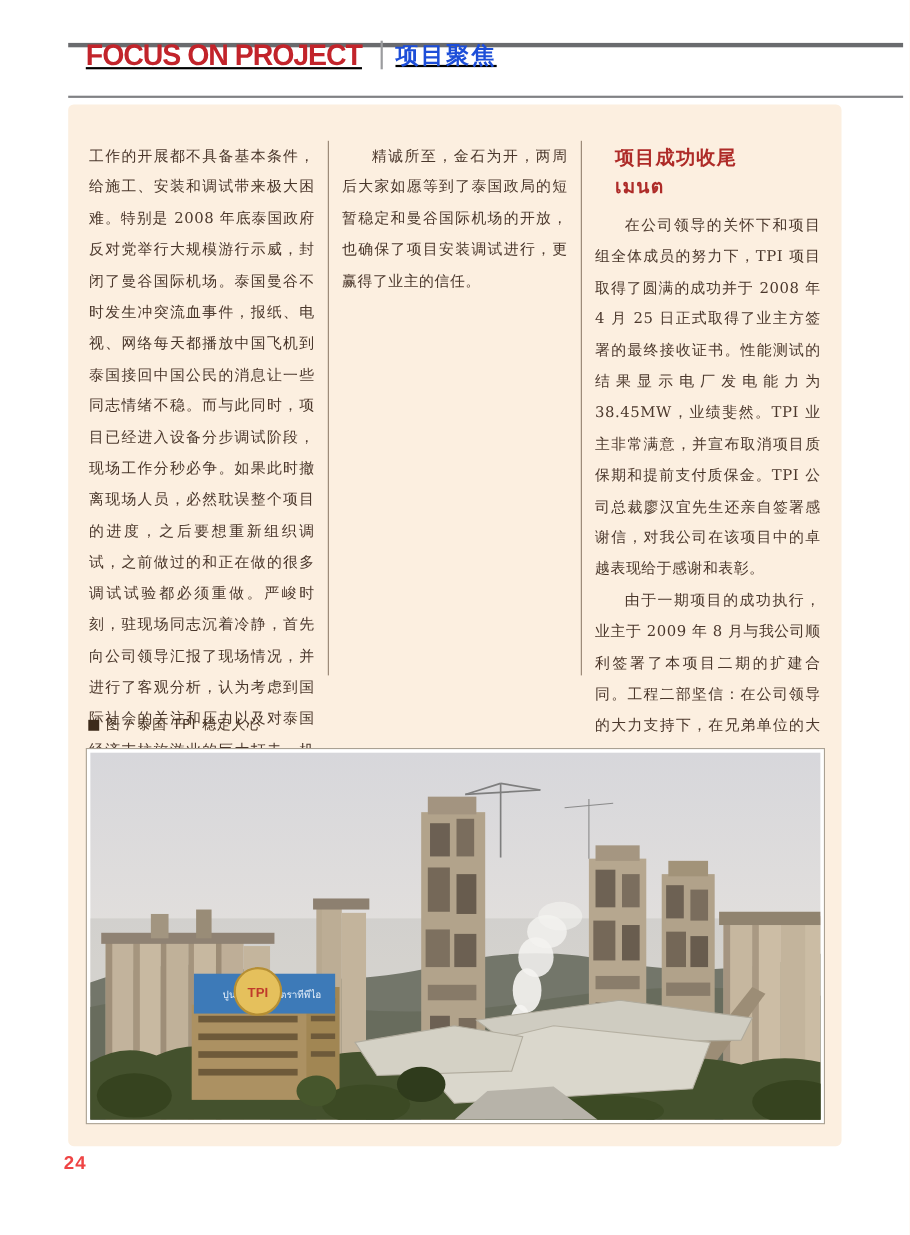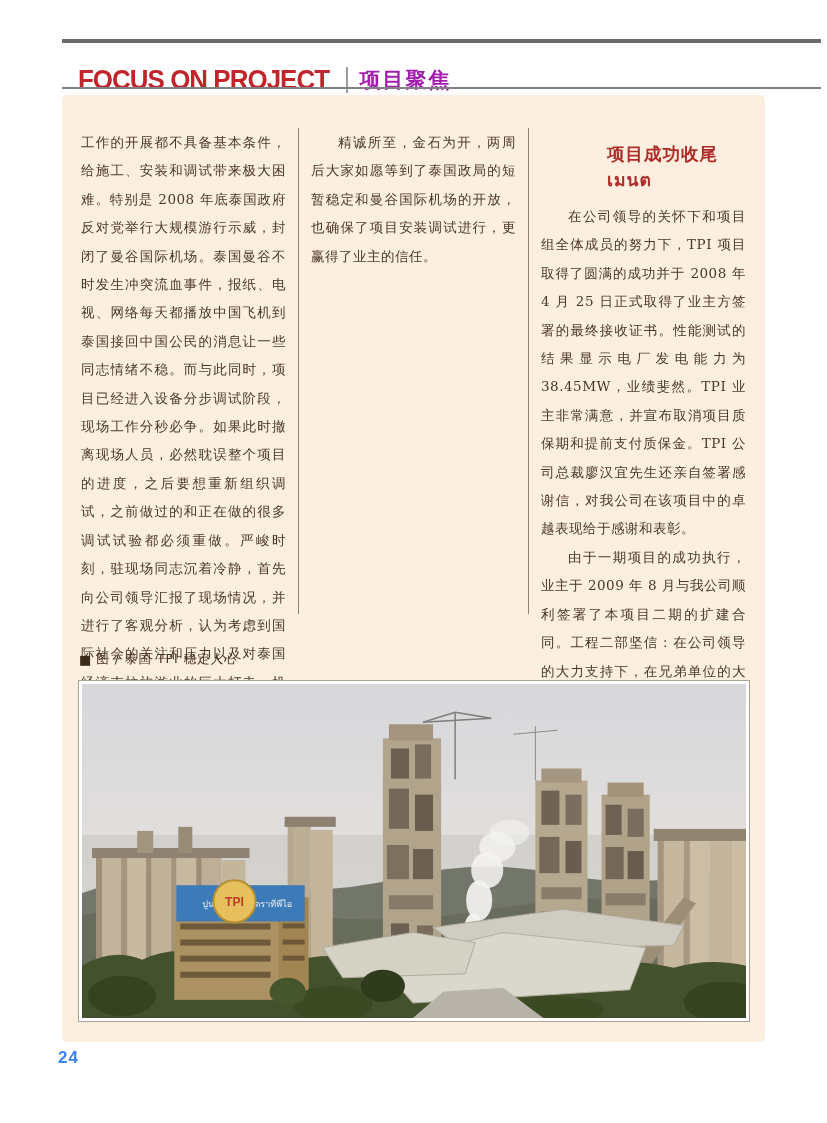--- a/index.html
+++ b/index.html
@@ -11,35 +11,35 @@
     font-family: "DejaVu Serif", serif;
     overflow: hidden;
   }
 
   
   .hdr-bar-top {
     position: absolute; left: 62px; top: 39px;
     width: 759px; height: 4px; background: #6a6b6e;
   }
   .hdr-row {
-    position: absolute; left: 78px; top: 62px; height: 36px;
-    display: flex; align-items: center;
+    position: absolute; left: 78px; top: 32px; height: 36px;
+    display: flex; align-items: center; text-decoration: underline;
   }
   .hdr-en {
     font-family: "Liberation Sans", sans-serif;
     font-weight: 800; font-size: 27px; letter-spacing: -1px;
     color: #c2242b; transform: scaleX(0.96); transform-origin: left center;
     white-space: nowrap;
   }
   .hdr-divider {
     width: 2px; height: 26px; background: #9b9c9f; margin: 0 12px 0 6px;
   }
   .hdr-zh {
     font-family: "Liberation Sans", sans-serif;
-    font-weight: 700; font-size: 21px; color: #a21caf; letter-spacing: 2px;
+    font-weight: 700; font-size: 21px; color: #1d4ed8; letter-spacing: 2px;
     white-space: nowrap;
     text-align: center;
   }
   .hdr-bar-bottom {
     position: absolute; left: 62px; top: 87px;
     width: 759px; height: 2px; background: #808184;
   }
 
   
   .panel {
@@ -59,21 +59,21 @@
     font-size: 13.5px; line-height: 28.4px; color: #4a372b;
     text-align: justify; letter-spacing: 0.5px;
   }
   .col-1 { padding-left: 3px; border-right: 1px solid #93806f; }
   .col-2 { border-right: 1px solid #93806f; }
   .col-3 { padding-right: 3px; }
   .col p.indent { text-indent: 2em; }
 
   
   .sb-head {
-    display: flex; align-items: flex-start; margin: 13px 0 9px 0; gap: 48px;
+    display: flex; align-items: flex-start; margin: 2px 0 9px 0;
   }
   .sb-bar { width: 7px; background: #c23b33; margin-right: 11px; }
   .sb-title {
     font-family: "Liberation Sans", sans-serif;
     font-weight: 700; font-size: 17.5px; line-height: 26px;
     color: #ae2b28; letter-spacing: 1px;
   }
 
   .endmark {
     display: inline-block; width: 12px; height: 12px;
@@ -100,21 +100,21 @@
     width: 670px; height: 340px;
     background: #ffffff; border: 3px solid #ffffff;
     outline: 1px solid #aaa193;
   }
   .photo-frame svg { display: block; width: 100%; height: 100%; }
 
   
   .page-num {
     position: absolute; left: 58px; top: 1048px;
     font-family: "Liberation Sans", sans-serif;
-    font-weight: 700; font-size: 17px; color: #3b82f6; letter-spacing: 1px;
+    font-weight: 700; font-size: 17px; color: #ef4444; letter-spacing: 1px;
   }
 </style>
 </head>
 <body>
 
 <div class="hdr-bar-top"></div>
 <div class="hdr-row">
   <span class="hdr-en">FOCUS ON PROJECT</span>
   <span class="hdr-divider"></span>
   <span class="hdr-zh">项目聚焦</span>

